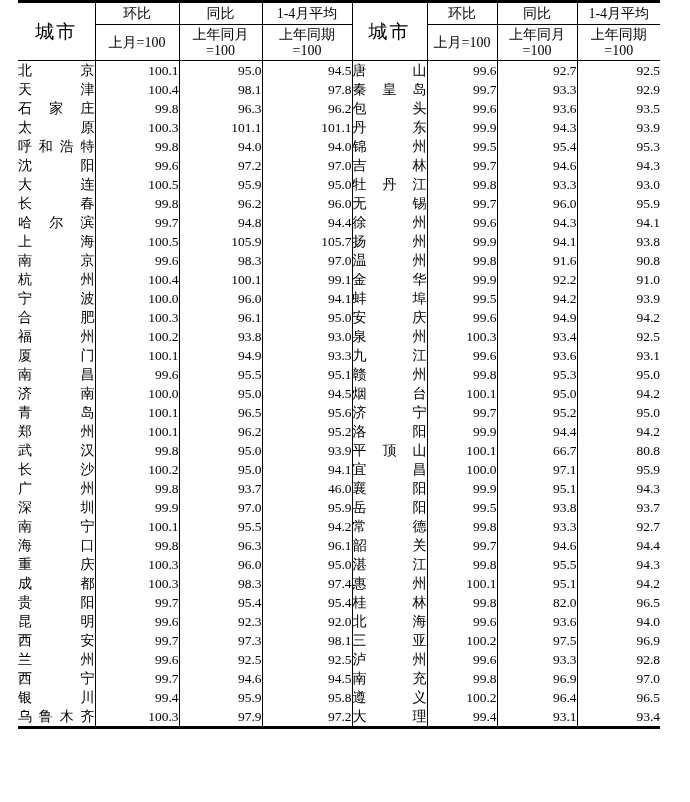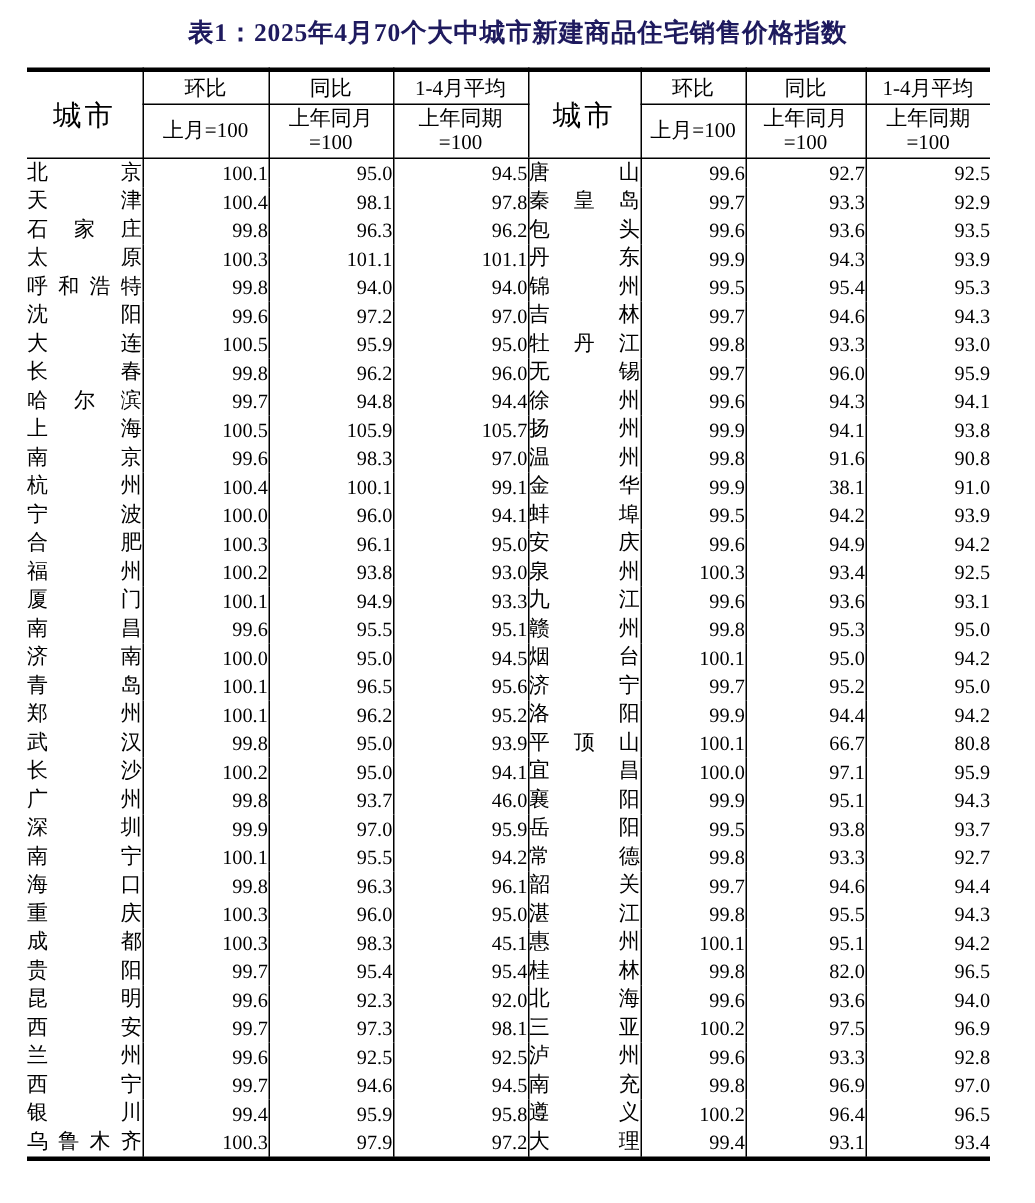--- a/index.html
+++ b/index.html
@@ -72,21 +72,20 @@
     text-align: right;
     padding-right: 13px;
     font-family: "Liberation Serif", "DejaVu Serif", serif;
   }
 </style>
 </head>
 <body>
 
 <div class="page">
 
-  <div class="title">表1：2025年4月70个大中城市新建商品住宅销售价格指数</div>
 
   <table class="idx">
     <colgroup>
       <col style="width:77px">
         <col style="width:84px">
         <col style="width:83px">
         <col style="width:90px">
       <col style="width:75px">
         <col style="width:70px">
         <col style="width:80px">
@@ -353,21 +352,21 @@
           <td class="num">100.4</td>
           <td class="num">100.1</td>
           <td class="num">99.1</td>
           <td class="city">
             <span class="cjust">
               <span>金</span>
               <span>华</span>
             </span>
           </td>
           <td class="num">99.9</td>
-          <td class="num">38.1</td>
+          <td class="num">92.2</td>
           <td class="num">91.0</td>
         </tr>
         <tr>
           <td class="city">
             <span class="cjust">
               <span>宁</span>
               <span>波</span>
             </span>
           </td>
           <td class="num">100.0</td>
@@ -666,21 +665,21 @@
         </tr>
         <tr>
           <td class="city">
             <span class="cjust">
               <span>成</span>
               <span>都</span>
             </span>
           </td>
           <td class="num">100.3</td>
           <td class="num">98.3</td>
-          <td class="num">45.1</td>
+          <td class="num">97.4</td>
           <td class="city">
             <span class="cjust">
               <span>惠</span>
               <span>州</span>
             </span>
           </td>
           <td class="num">100.1</td>
           <td class="num">95.1</td>
           <td class="num">94.2</td>
         </tr>

